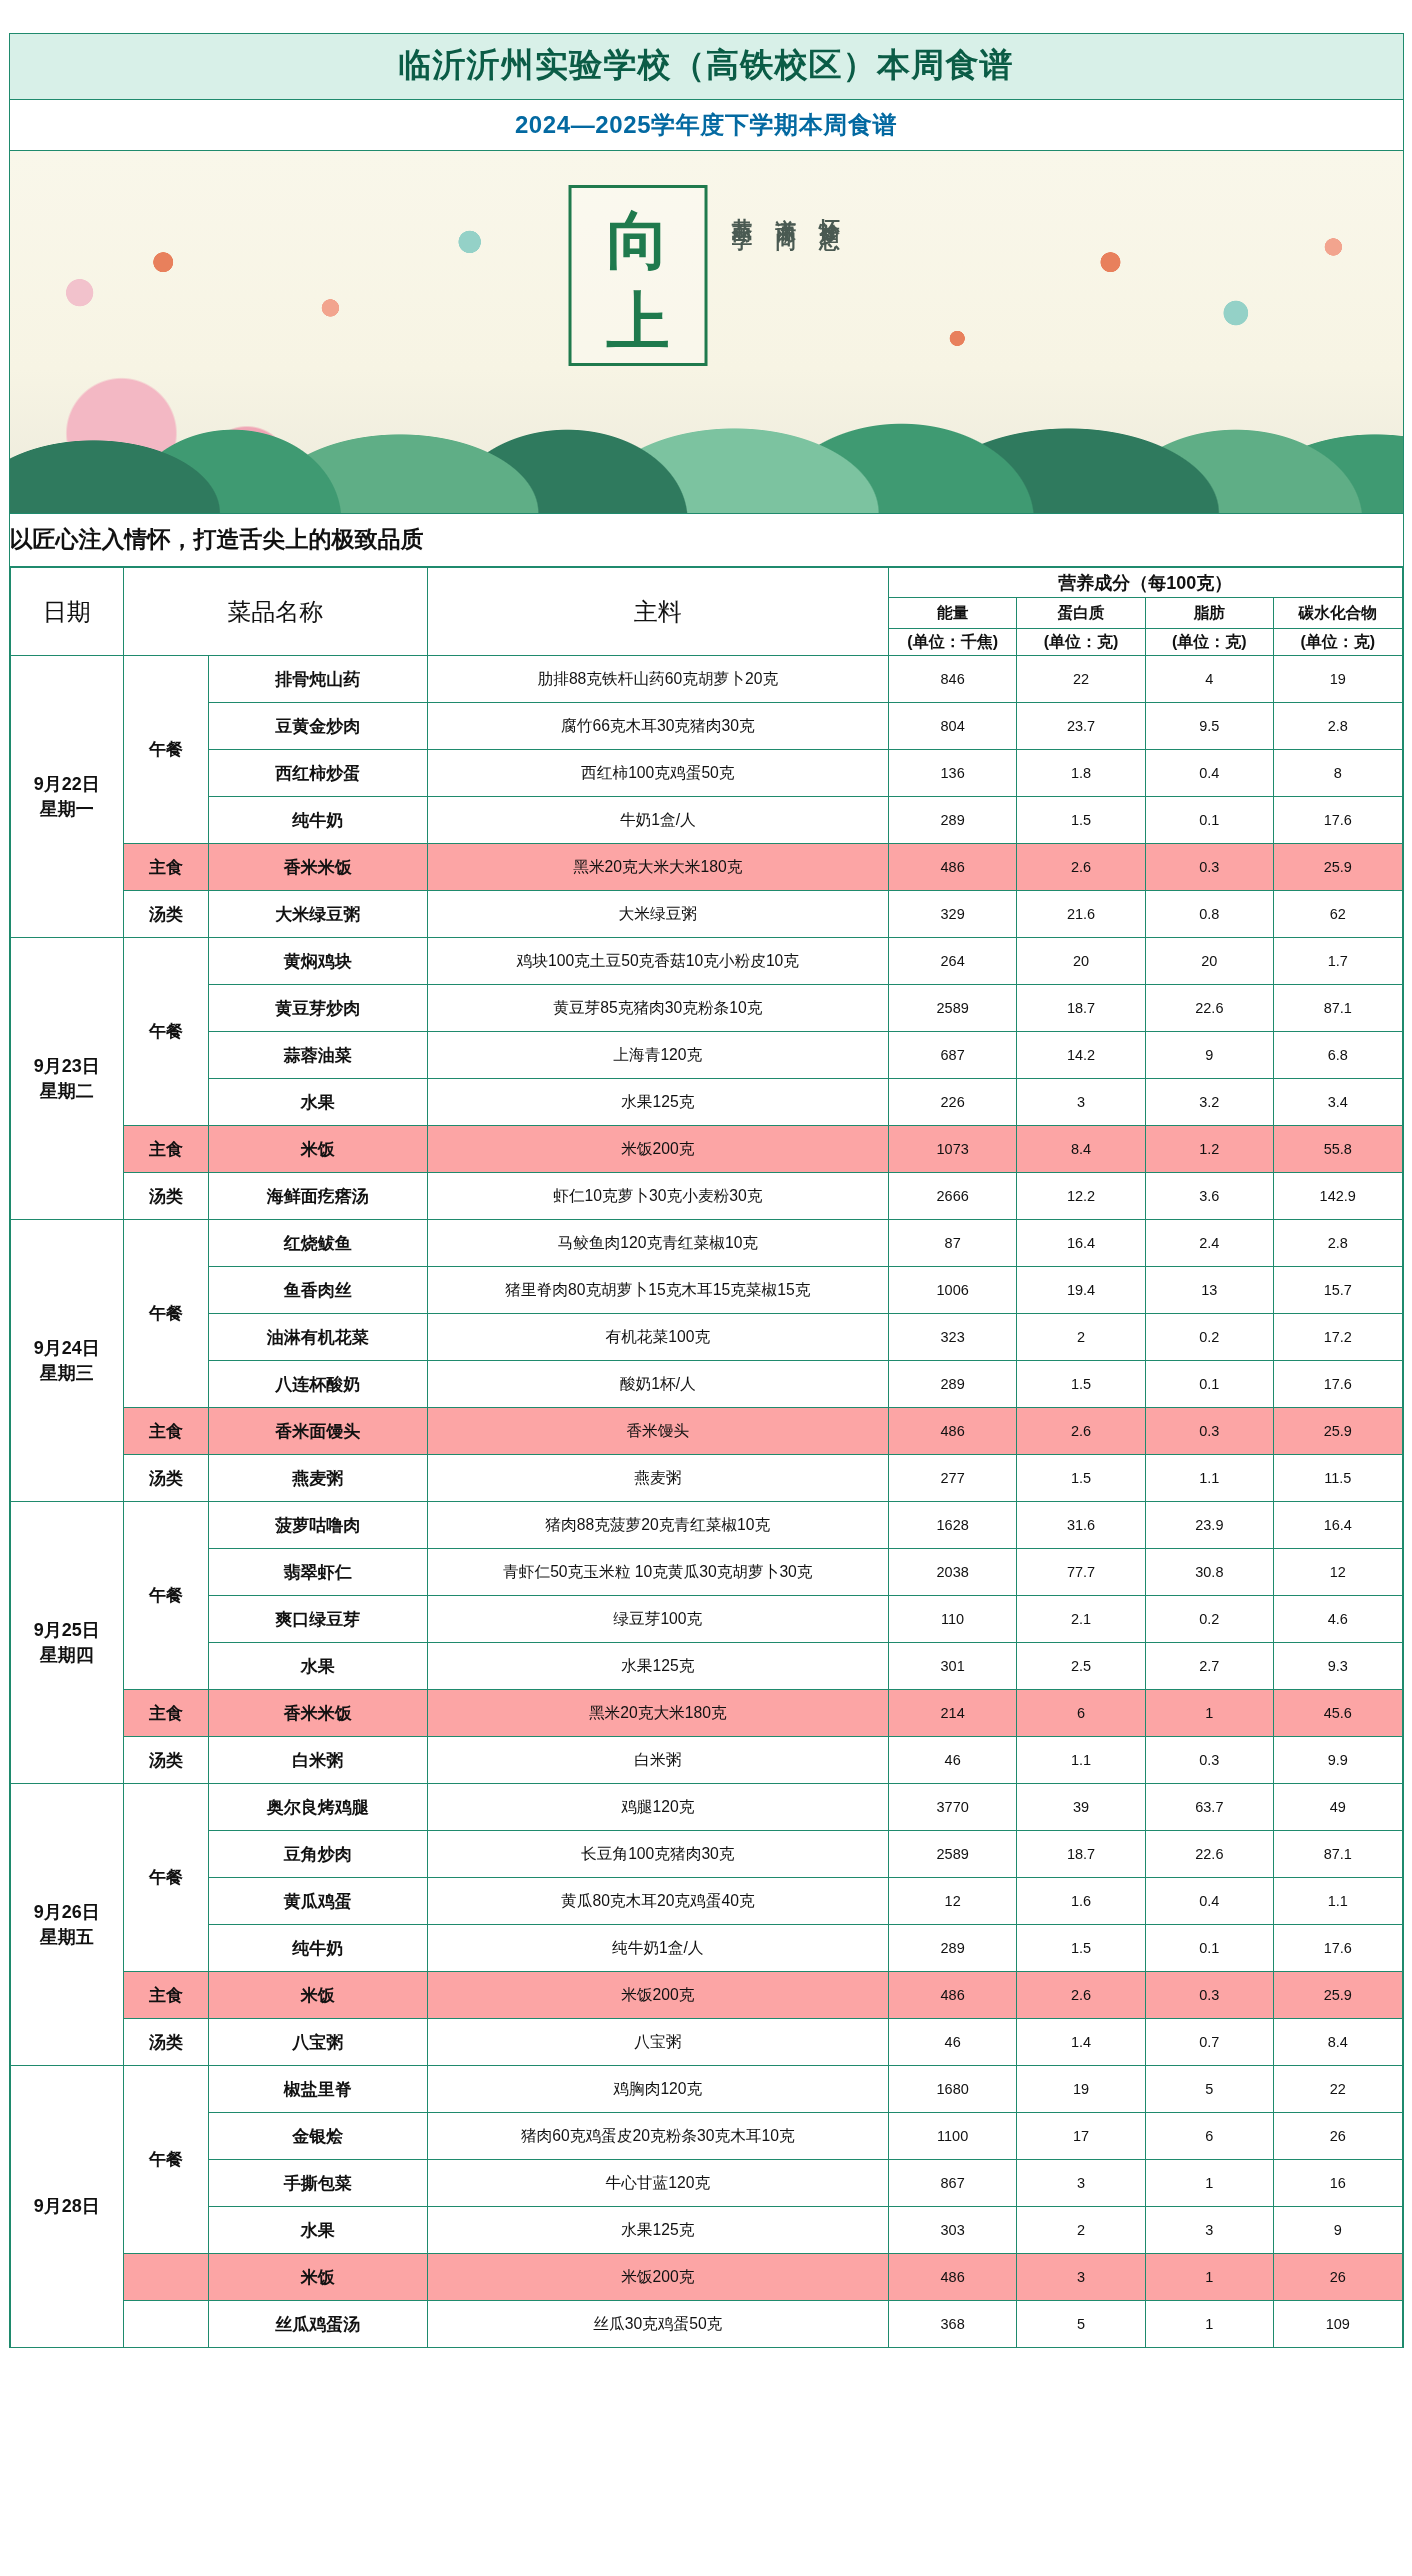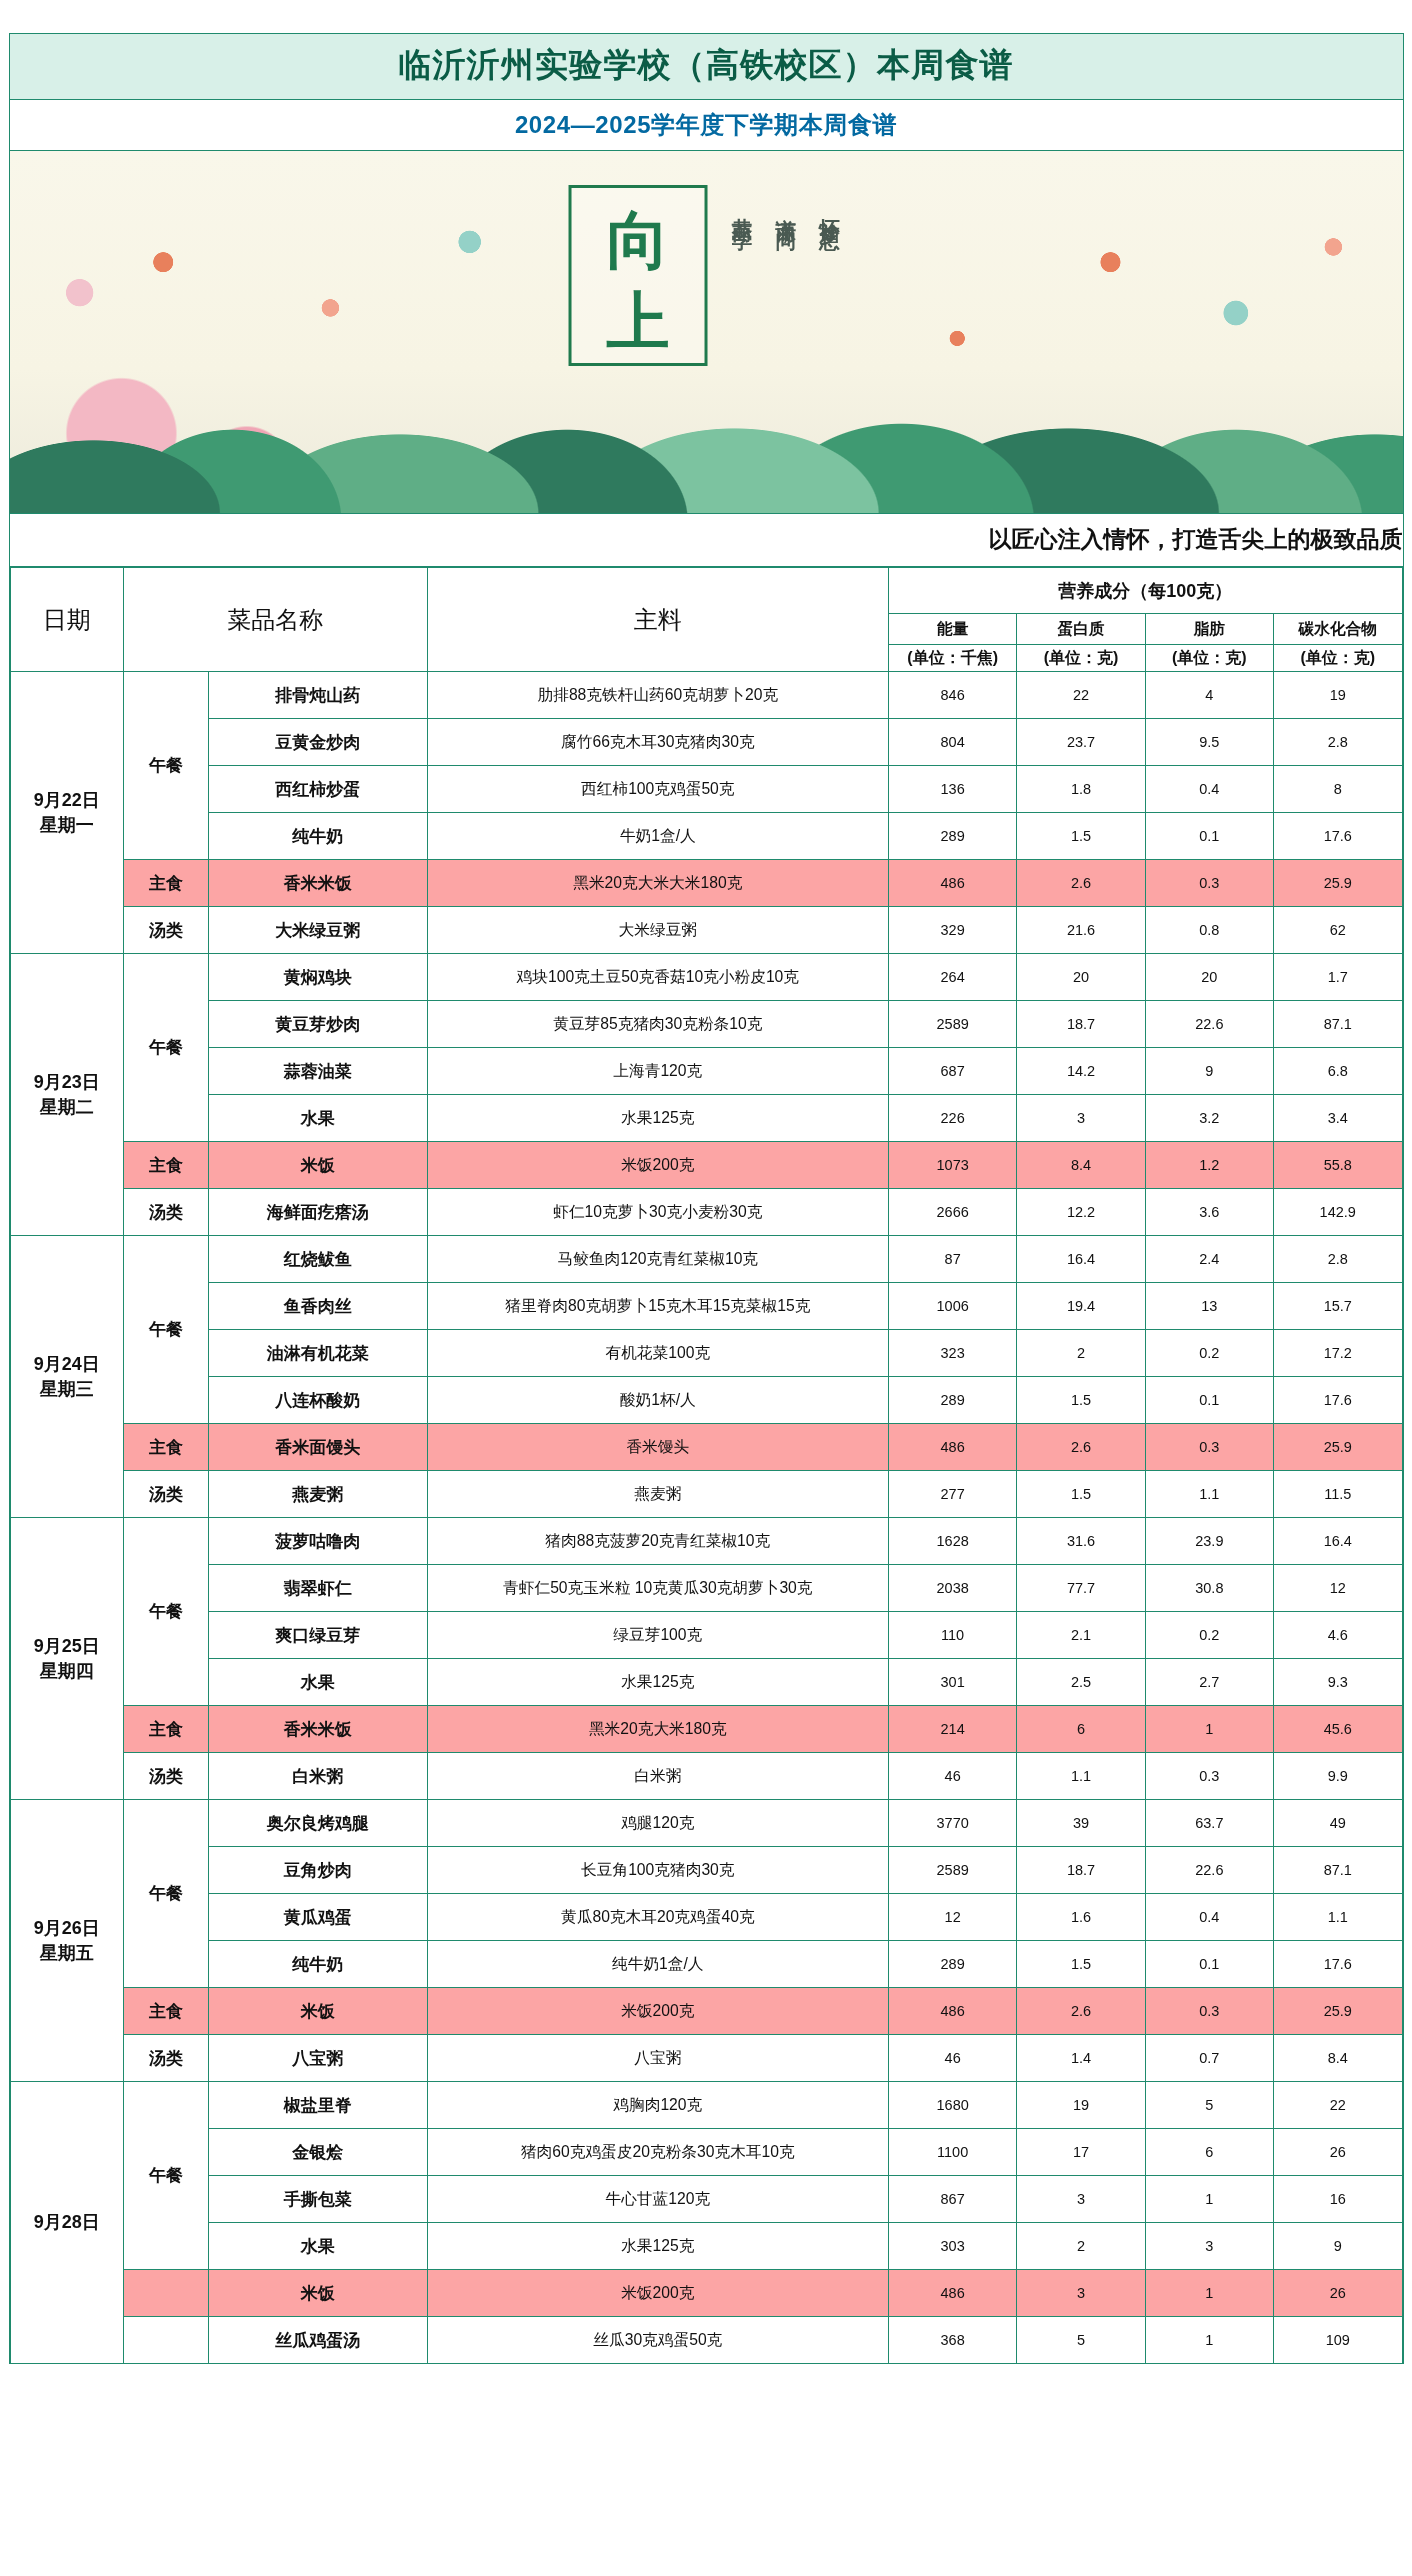--- a/index.html
+++ b/index.html
@@ -121,21 +121,21 @@
   .motto .col {
     writing-mode: vertical-rl;
     font-size: 20.6px;
     letter-spacing: 6px;
     color: #4a5a52;
     font-family: "Liberation Serif", "DejaVu Serif", serif;
     font-weight: bold;
   }
   
   .slogan {
-    text-align: right;
+    text-align: left;
     padding: 9.7px 0 11px 0;
     border-bottom: 1.2px solid #1f8a6d;
   }
   .slogan .t {
     font-size: 23px;
     font-weight: bold;
     color: #111;
   }
   
   table.menu {
@@ -156,21 +156,21 @@
   .c-num    { width: 128px; }
 
   th.head-big {
     font-size: 24px;
     font-weight: normal;
     height: 60px;
   }
   th.nutri-group {
     font-size: 18px;
     font-weight: bold;
-    height: 46px;
+    height: 30px;
   }
   th.nutri-name {
     font-size: 15.7px;
     font-weight: bold;
     height: 31px;
   }
   th.nutri-unit {
     font-size: 16px;
     font-weight: bold;
     height: 27px;

